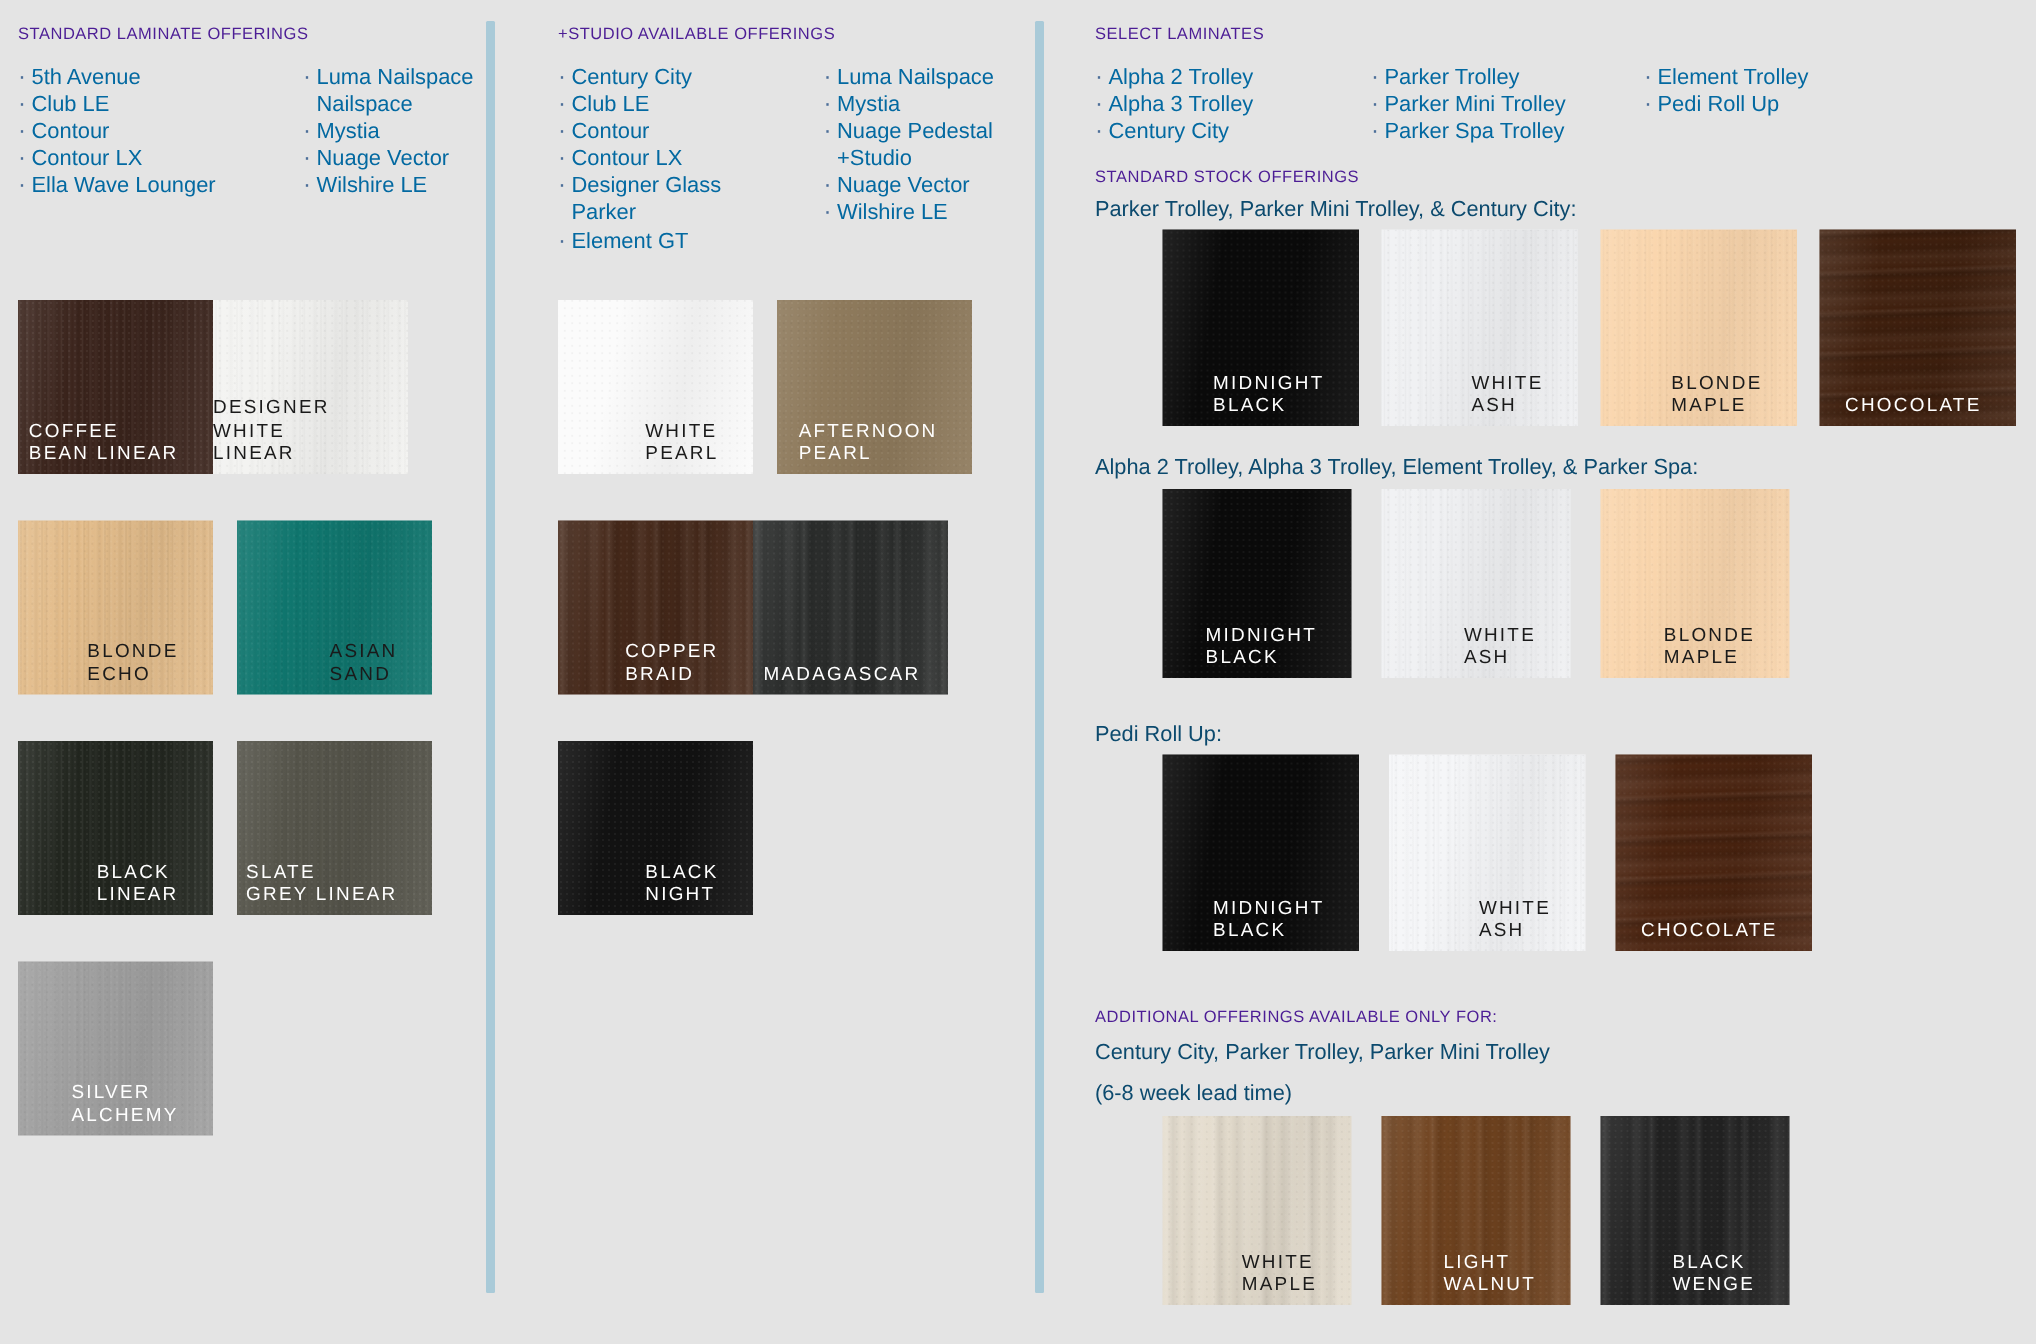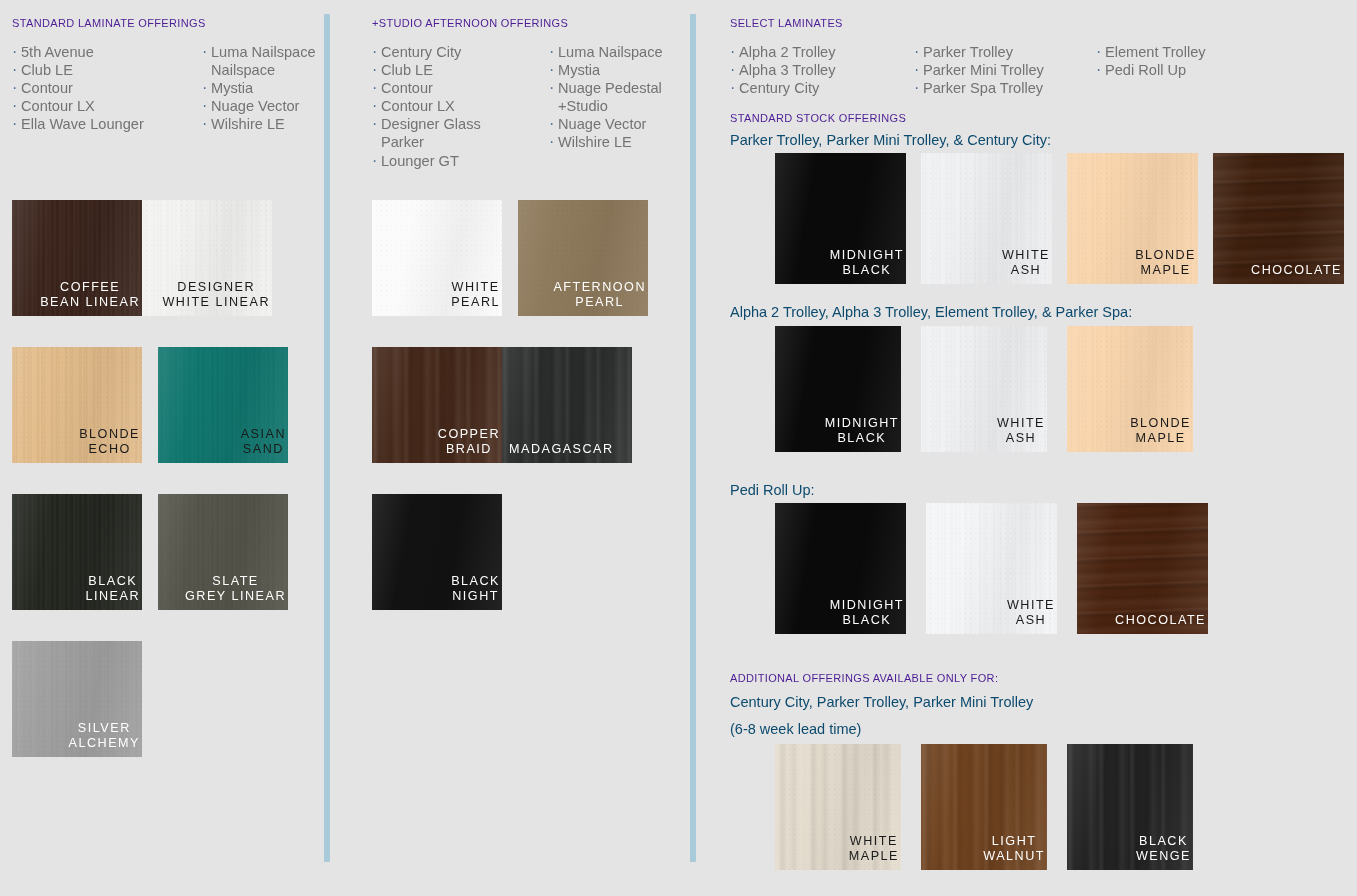--- a/index.html
+++ b/index.html
@@ -32,39 +32,39 @@
   .sub-line{
     font-size:14.5px;color:#0c4a6e;line-height:1.35;margin:0;
     font-weight:400;
   }
 
   
   .lists{display:flex;gap:22px;}
   .lists.sel{gap:12px;}
   ul.bl{list-style:none;margin:0;padding:0;}
   ul.bl li{
-    font-size:14.6px;line-height:1.24;color:#737373;
+    font-size:14.6px;line-height:1.24;color:#0369a1;
     white-space:pre-line;
     padding-left:9px;position:relative;
   }
   ul.bl li::before{
     content:"\00B7";position:absolute;left:0;top:-1px;
     font-size:16px;color:#4d6f99;
   }
 
   
   .sw-row{display:flex;}
   .swatch{
     position:relative;overflow:hidden;
     box-sizing:border-box;
   }
   .swatch .lbl{
-    position:absolute;right:2px;bottom:5px;
+    position:absolute;right:23px;bottom:5px;
     font-size:12.6px;letter-spacing:1.5px;line-height:1.24;
-    text-align:center;white-space:pre-line;
+    text-align:left;white-space:pre-line;
     text-transform:uppercase;
   }
   .swatch .lbl.left{left:7px;right:auto;text-align:left;}
   .lbl.light{color:#ffffff;}
   .lbl.dark{color:#1a1a1a;}
 
   
   .grain-v{
     position:absolute;inset:0;
     background-image:repeating-linear-gradient(
@@ -209,31 +209,31 @@
             <div class="sheen"></div>
             <div class="speck"></div>
             <div class="lbl light">SILVER
 ALCHEMY</div>
           </div>
         </div>
     </div>
   </div>
 
   <div class="col col-studio">
-    <div class="sec-head" style="position:absolute;top:17px;left:0;">+STUDIO AFTERNOON OFFERINGS</div>
+    <div class="sec-head" style="position:absolute;top:17px;left:0;">+STUDIO AVAILABLE OFFERINGS</div>
 
     <div class="lists" style="position:absolute;top:43px;left:0;">
       <ul class="bl" style="width:155px;">
           <li>Century City</li>
           <li>Club LE</li>
           <li>Contour</li>
           <li>Contour LX</li>
           <li>Designer Glass
 Parker</li>
-          <li>Lounger GT</li>
+          <li>Element GT</li>
         </ul>
       <ul class="bl" style="width:140px;">
           <li>Luma Nailspace</li>
           <li>Mystia</li>
           <li>Nuage Pedestal
 +Studio</li>
           <li>Nuage Vector</li>
           <li>Wilshire LE</li>
         </ul>
     </div>

